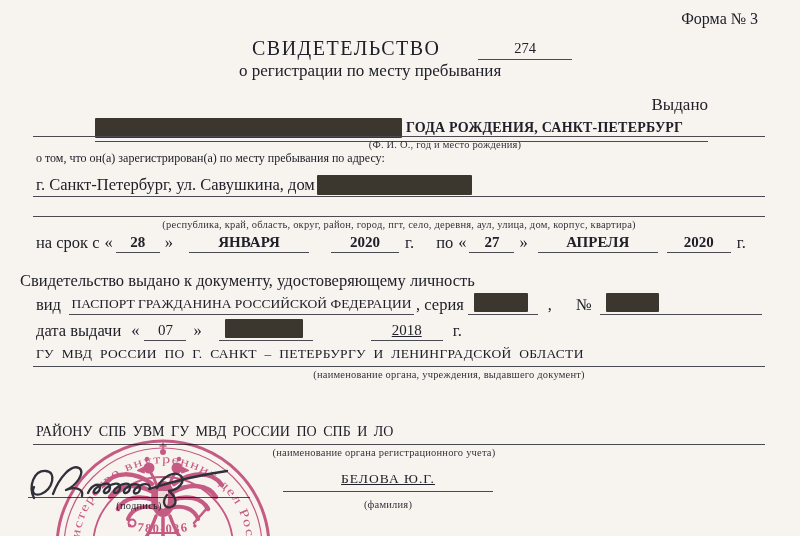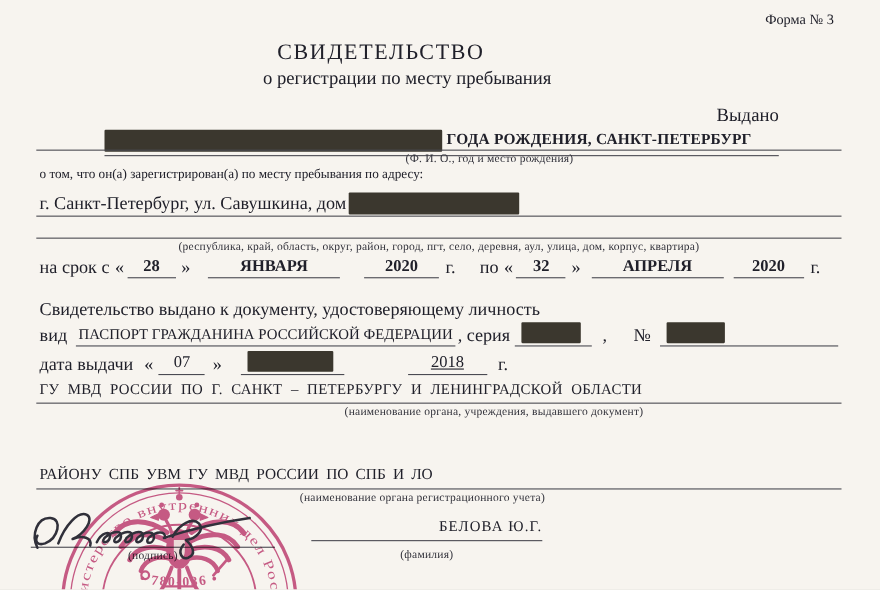--- a/index.html
+++ b/index.html
@@ -14,21 +14,21 @@
     font-family:"Liberation Serif","DejaVu Serif",serif;
     font-size:16.5px;
   }
   .abs{position:absolute; white-space:nowrap;}
   .caption{font-size:10.5px; color:var(--cap); letter-spacing:0.2px;}
   .hline{border-top:1px solid var(--line); height:0;}
   .redact{display:inline-block; background:var(--redaction); border-radius:1px;}
   .blank{display:inline-block; border-bottom:1px solid var(--line); text-align:center;}
   .bfill{font-weight:bold; font-size:15px;}
 
-  .form-label{top:10px; right:42px; font-size:13px;}
+  .form-label{top:10px; right:42px; font-size:16px;}
   .title{left:252px; top:37px; font-size:20px; letter-spacing:1.5px;}
   .doc-number{left:478px; top:40px; width:94px; font-size:14.5px; padding-bottom:2px;}
   .subtitle{left:239px; top:61px; font-size:17px;}
 
   .issued-row{left:85px; top:95px; display:flex; align-items:flex-end;flex-direction:column;}
   .issued-label{font-size:17px; padding-bottom:2px;}
   .issued-fill{margin-left:10px; width:613px; height:25px; border-bottom:1px solid var(--line);
                display:flex; align-items:center; padding-bottom:2px;}
   .issued-fill .redact{width:307px; height:20px;}
   .birth-info{font-weight:bold; font-size:14px; margin-left:4px; letter-spacing:0.2px;}
@@ -43,21 +43,21 @@
   .address-text{padding-left:3px; font-size:16.5px;}
   .address-row .redact{width:155px; height:20px; margin-left:2px;}
 
   .addr2-line{left:33px; top:216px; width:732px;}
   .addr2-caption{left:33px; top:219px; width:732px; text-align:center;}
 
   .period-row{left:36px; top:233px; display:flex; align-items:center; font-size:16.5px;}
   .period-row .blank{padding:0 2px 1px 2px;}
   .q{margin-left:5px; margin-right:3px;}
 
-  .doc-statement{left:36px; top:271px; font-size:16.5px;text-align:right;}
+  .doc-statement{left:20px; top:271px; font-size:16.5px;text-align:right;}
 
   .vid-row{left:36px; top:293px; display:flex; align-items:flex-end; font-size:16.5px;}
   .vid-type{width:345px; margin-left:8px; font-size:13.5px; padding-bottom:2px;}
   .bar-blank{display:inline-flex; align-items:flex-end; border-bottom:1px solid var(--line);
              padding:0 0 2px 6px;}
   .series-blank{width:70px; margin-left:4px;}
   .series-blank .redact{width:54px; height:19px;}
   .num-blank{width:162px; margin-left:8px;}
   .num-blank .redact{width:53px; height:19px;}
 
@@ -78,39 +78,40 @@
              padding:0 0 4px 3px; font-size:14px; word-spacing:3px;}
   .authority-caption{left:33px; top:447px; width:732px; text-align:center; padding-right:30px;}
 
   .stamp-svg{left:52px; top:437px; width:222px; height:222px; color:var(--stamp);
              mix-blend-mode:multiply; opacity:0.88; z-index:2;}
   .sig-svg{left:22px; top:458px; width:225px; height:52px; z-index:3;}
 
   .sign-line{left:28px; top:497px; width:222px; border-top:1.2px solid var(--line); z-index:1;}
   .sign-caption{left:28px; top:500px; width:222px; text-align:center; z-index:1;}
 
-  .surname-row{left:283px; top:471px; width:210px; text-align:right;
+  .surname-row{left:283px; top:471px; width:210px; text-align:center;
                border-bottom:1.2px solid var(--line); padding-bottom:4px;
-               font-size:13.5px; letter-spacing:1px;}
+               font-size:13.5px; letter-spacing:1px;text-decoration:underline;}
   .surname-caption{left:283px; top:499px; width:210px; text-align:center;}
 
   svg{position:absolute; overflow:visible;}
   .stamp-ring-text{font-family:"Liberation Serif",serif; font-size:12.5px; letter-spacing:1px;
                    fill:currentColor;}
   .stamp-code-text{font-family:"Liberation Serif",serif; font-size:12.5px; font-weight:bold;
                    letter-spacing:1.5px; fill:currentColor;}
 </style>
 </head>
 <body>
 
 <div class="page">
 
   <div class="abs form-label">Форма № 3</div>
 
   <div class="abs title">СВИДЕТЕЛЬСТВО</div>
+  <div class="abs doc-number blank">274</div>
   <div class="abs subtitle">о регистрации по месту пребывания</div>
 
   <div class="abs issued-row">
     <span class="issued-label">Выдано</span>
     <span class="issued-fill">
       <span class="redact"></span>
       <span class="birth-info">ГОДА РОЖДЕНИЯ, САНКТ-ПЕТЕРБУРГ</span>
     </span>
   </div>
 
@@ -130,21 +131,21 @@
   <div class="abs period-row">
     <span>на срок с</span>
     <span class="q">«</span>
     <span class="blank bfill" style="width:44px;">28</span>
     <span class="q">»</span>
     <span class="blank bfill" style="width:120px;margin-left:13px;">ЯНВАРЯ</span>
     <span class="blank bfill" style="width:68px;margin-left:22px;">2020</span>
     <span style="margin-left:6px;">г.</span>
     <span style="margin-left:22px;">по</span>
     <span class="q">«</span>
-    <span class="blank bfill" style="width:45px;">32</span>
+    <span class="blank bfill" style="width:45px;">27</span>
     <span class="q">»</span>
     <span class="blank bfill" style="width:120px;margin-left:7px;">АПРЕЛЯ</span>
     <span class="blank bfill" style="width:64px;margin-left:9px;">2020</span>
     <span style="margin-left:6px;">г.</span>
   </div>
 
   <div class="abs doc-statement">Свидетельство выдано к документу, удостоверяющему личность</div>
 
   <div class="abs vid-row">
     <span>вид</span>

